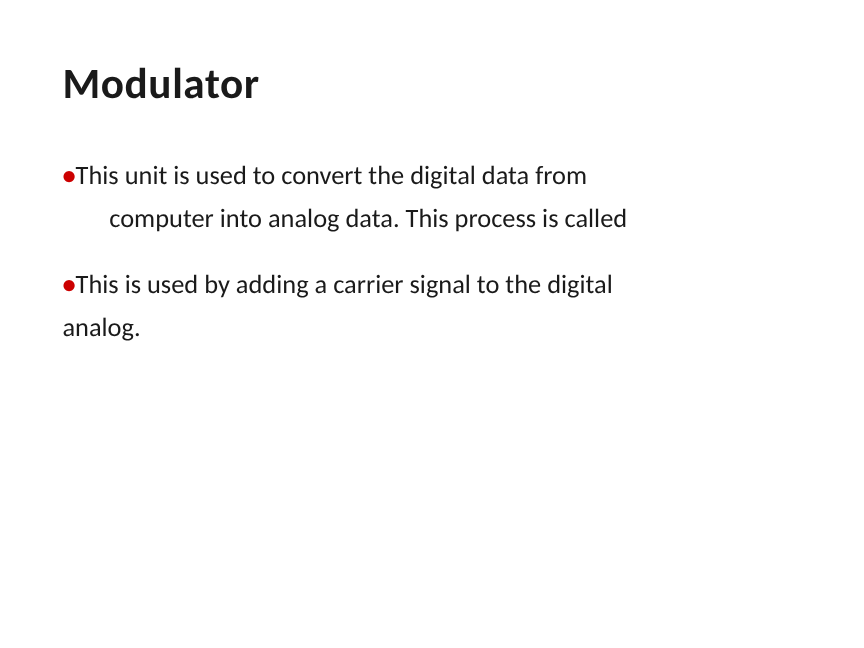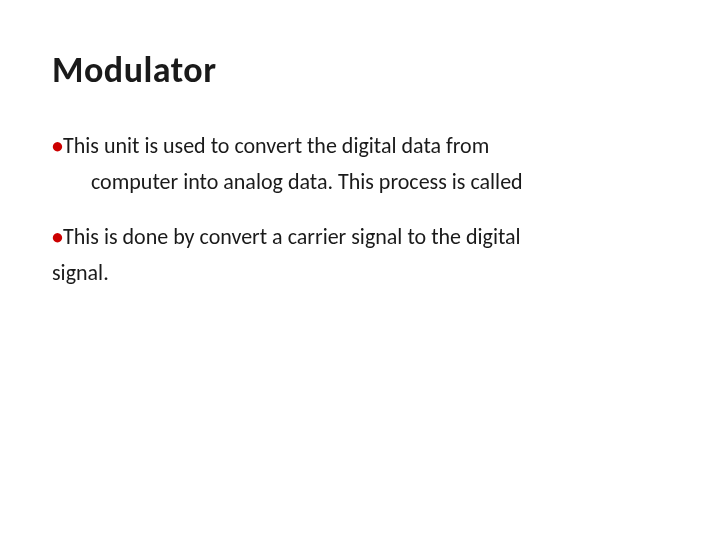--- a/index.html
+++ b/index.html
@@ -64,19 +64,19 @@
 
     <div class="bullet-paragraph">
       <span class="bullet-line">
         <span style="color:#cc0000; font-weight:bold;">•</span><span>This unit is used to convert the digital data from</span>
       </span>
       <span class="bullet-line" style="padding-left:0;margin-left:39px;">computer into analog data.  This process is called</span>
     </div>
 
     <div class="bullet-paragraph">
       <span class="bullet-line">
-        <span style="color:#cc0000; font-weight:bold;">•</span><span>This is done by convert a carrier signal to the digital</span>
+        <span style="color:#cc0000; font-weight:bold;">•</span><span>This is used by adding a carrier signal to the digital</span>
       </span>
-      <span class="bullet-line">signal.</span>
+      <span class="bullet-line">analog.</span>
     </div>
 
   </div>
 </div>
 
 </body></html>

